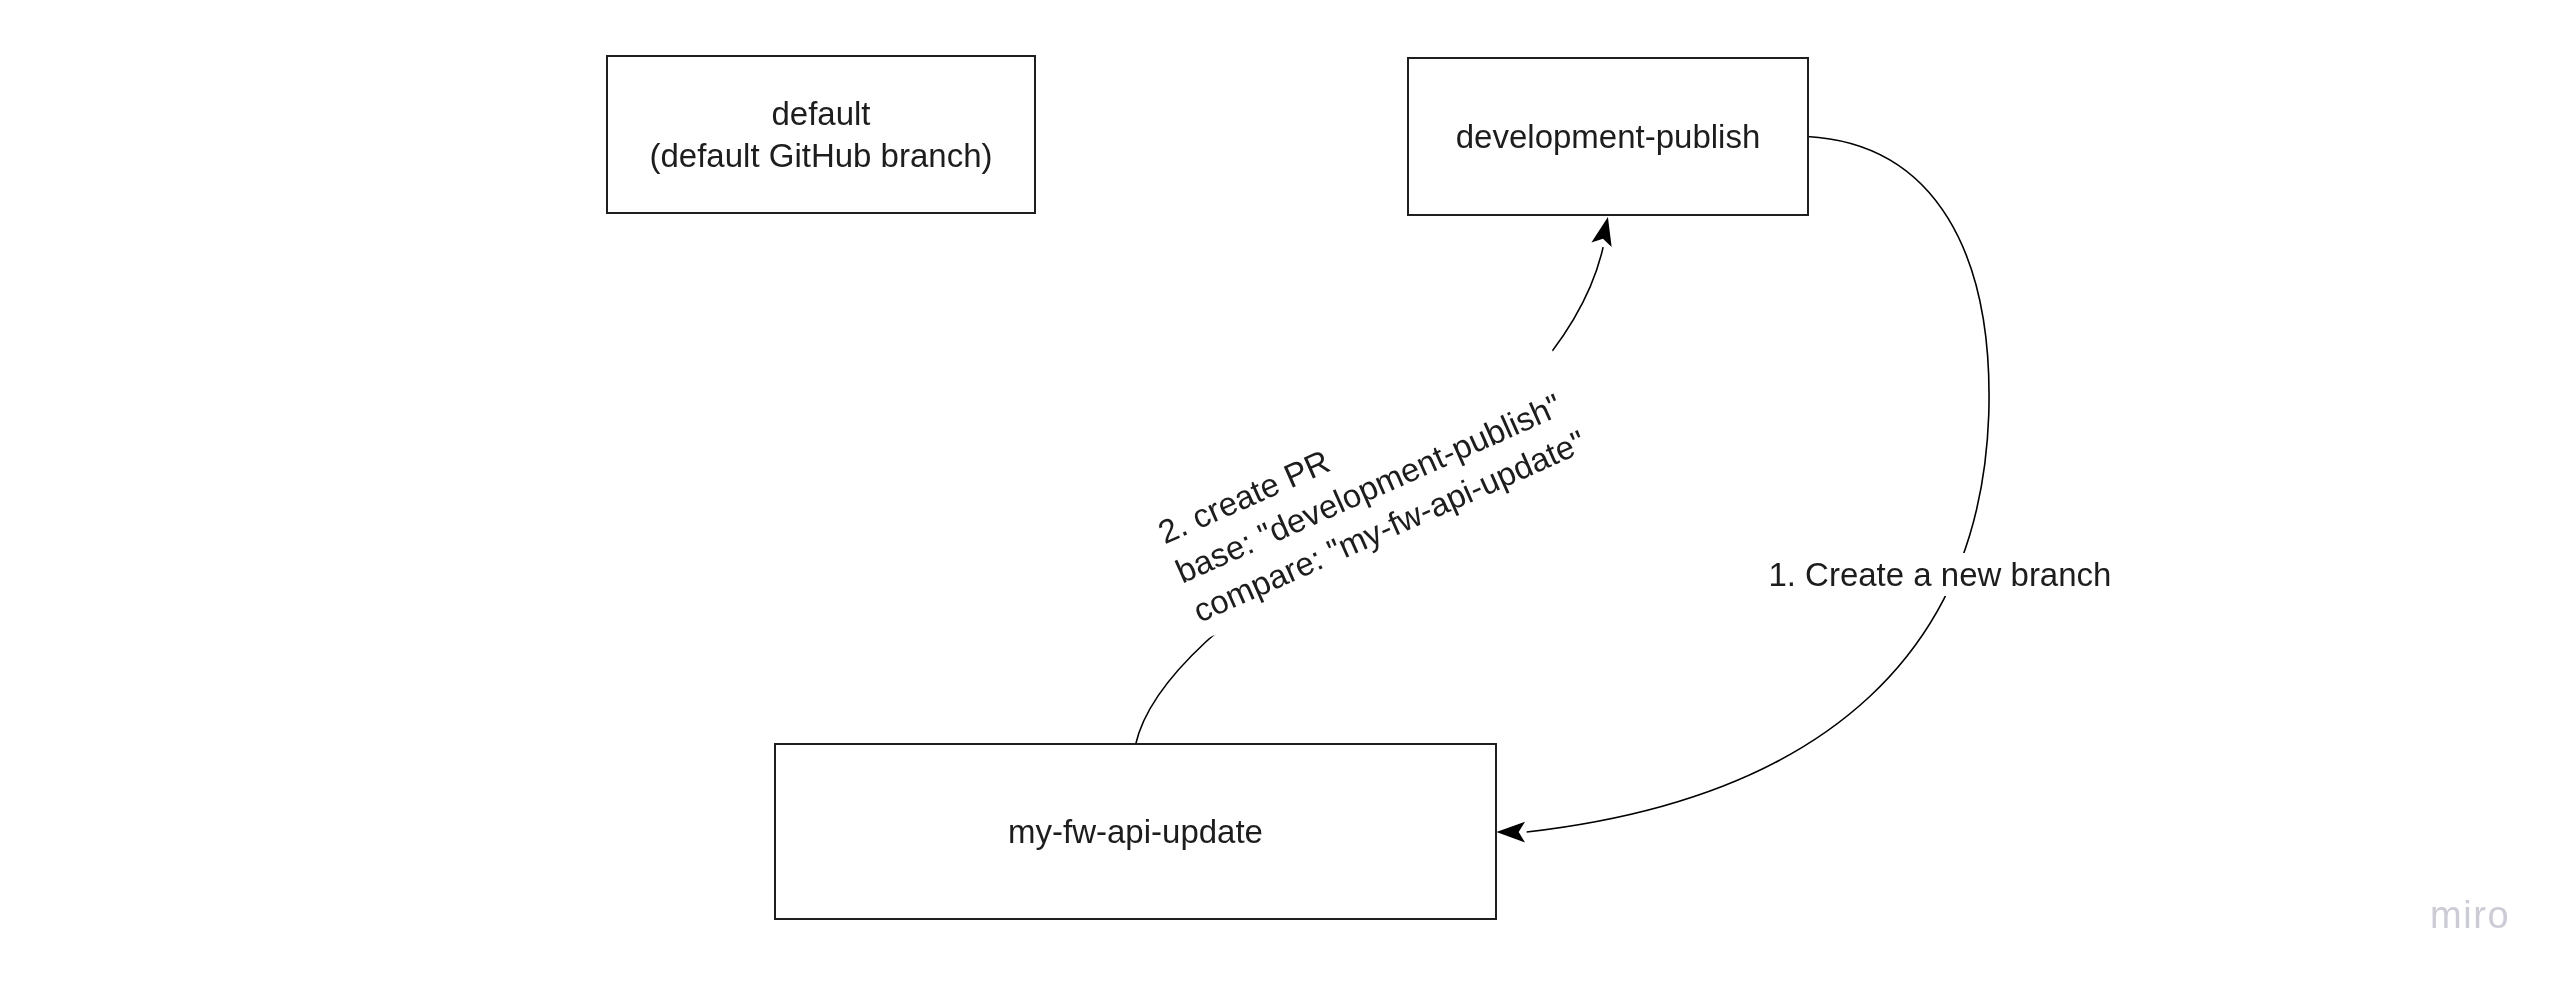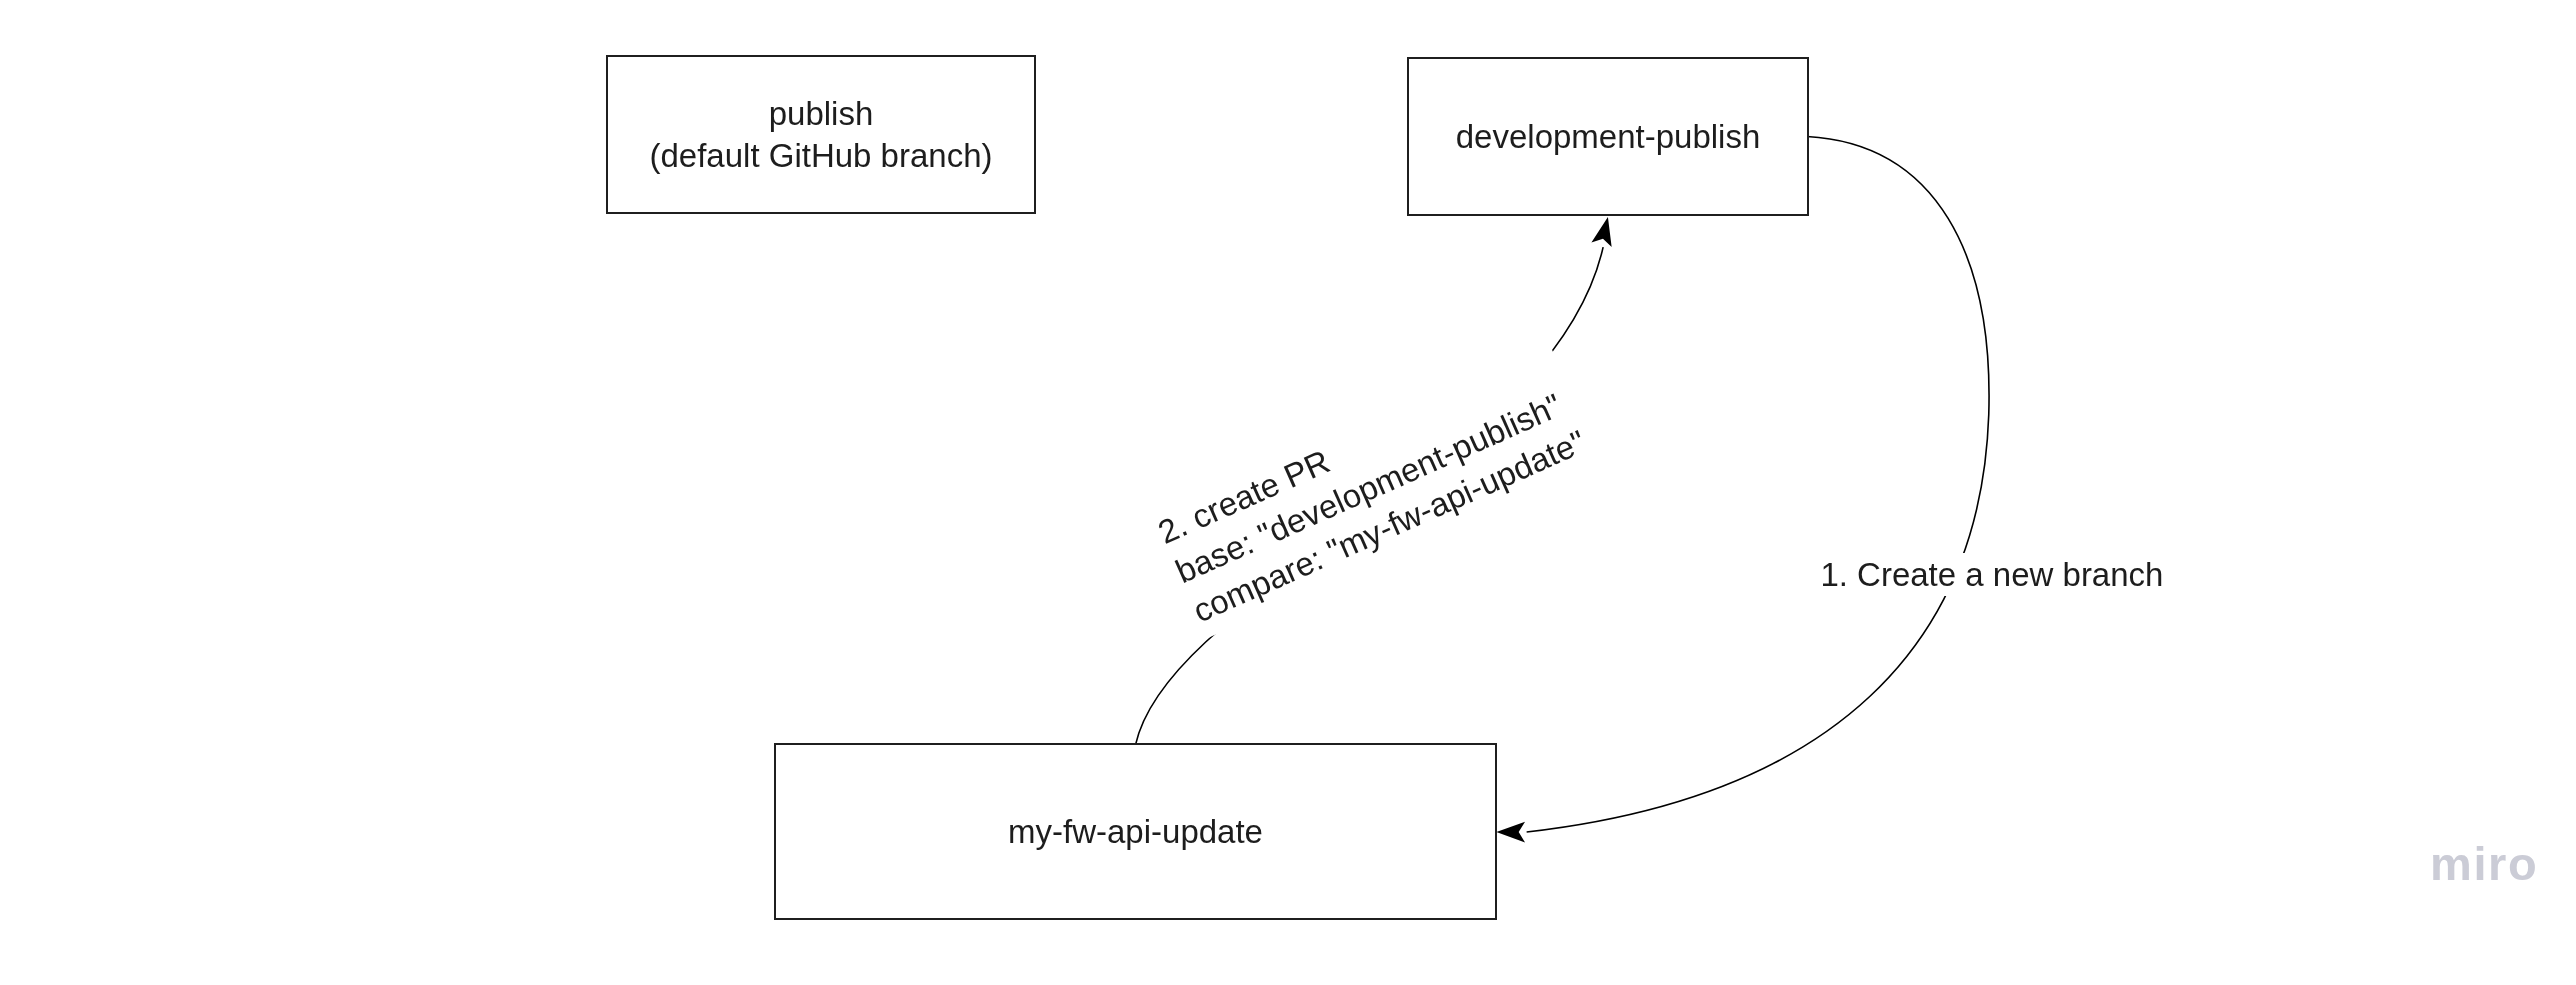--- a/index.html
+++ b/index.html
@@ -48,40 +48,40 @@
 
   .edge-label {
     position: absolute;
     z-index: 3;
     color: #1d1d1d;
     font-size: 33px;
     background: #ffffff;
     white-space: nowrap;
   }
   #label-create-branch {
-    left: 1814px;
+    left: 1762px;
     top: 553px;
     padding: 4.8px 6.4px;
     line-height: 1.0;
   }
   #label-create-pr {
     left: 1142px;
     top: 513px;
     padding: 6.4px 8px;
     line-height: 1.3;
     transform: rotate(-24deg);
     transform-origin: 0 0;
   }
   .watermark {
     position: absolute;
     left: 2430px;
-    top: 840px;
+    top: 896px;
     z-index: 4;
-    font-size: 47px;
-    font-weight: 700;
+    font-size: 38px;
+    font-weight: 400;
     letter-spacing: 1.6px;
     line-height: 1;
   }
 </style>
 </head>
 <body style="background: rgb(255, 255, 255);">
 
 <div class="canvas">
 
   <svg class="connectors" width="2576" height="986" viewBox="0 0 3233 1237">
@@ -91,21 +91,21 @@
       <path d="M 1878 1044 L 1914 1031 L 1906 1044 L 1914 1057 Z" fill="#000000" stroke="none"></path>
     </g>
 
     <g>
       <path d="M 1425 935 C 1468 740, 1950 585, 2012 310" fill="none" stroke="#000000" stroke-width="2"></path>
       <path d="M 2018 272 L 2022.7 309.9 L 2011.8 299.3 L 1997.3 304.1 Z" fill="#000000" stroke="none"></path>
     </g>
   </svg>
 
   <div class="shape-box" id="box-publish" style="border-color: rgb(31, 31, 31); background: rgb(255, 255, 255); color: rgb(29, 29, 29);">
-    <span>publish</span>
+    <span>default</span>
     <span>(default GitHub branch)</span>
   </div>
 
   <div class="shape-box" id="box-myfw" style="border-color: rgb(31, 31, 31); background: rgb(255, 255, 255); color: rgb(29, 29, 29);">
     <span>my-fw-api-update</span>
   </div>
 
   <div class="shape-box" id="box-devpub" style="border-color: rgb(31, 31, 31); background: rgb(255, 255, 255); color: rgb(29, 29, 29);">
     <span>development-publish</span>
   </div>

